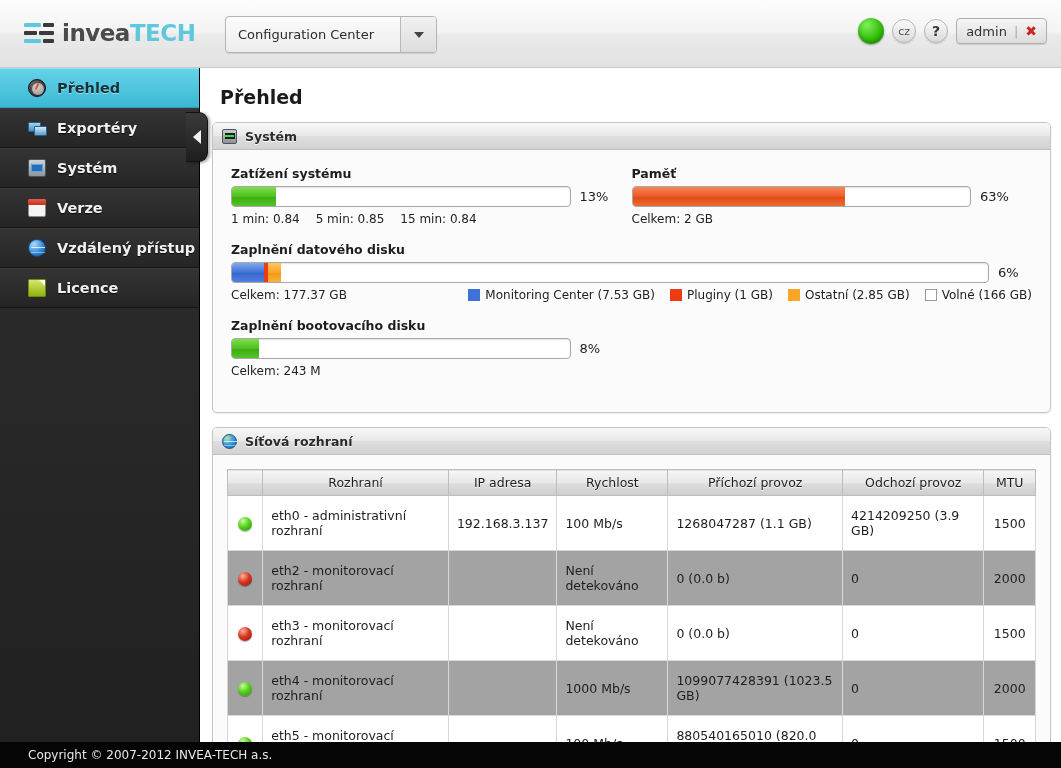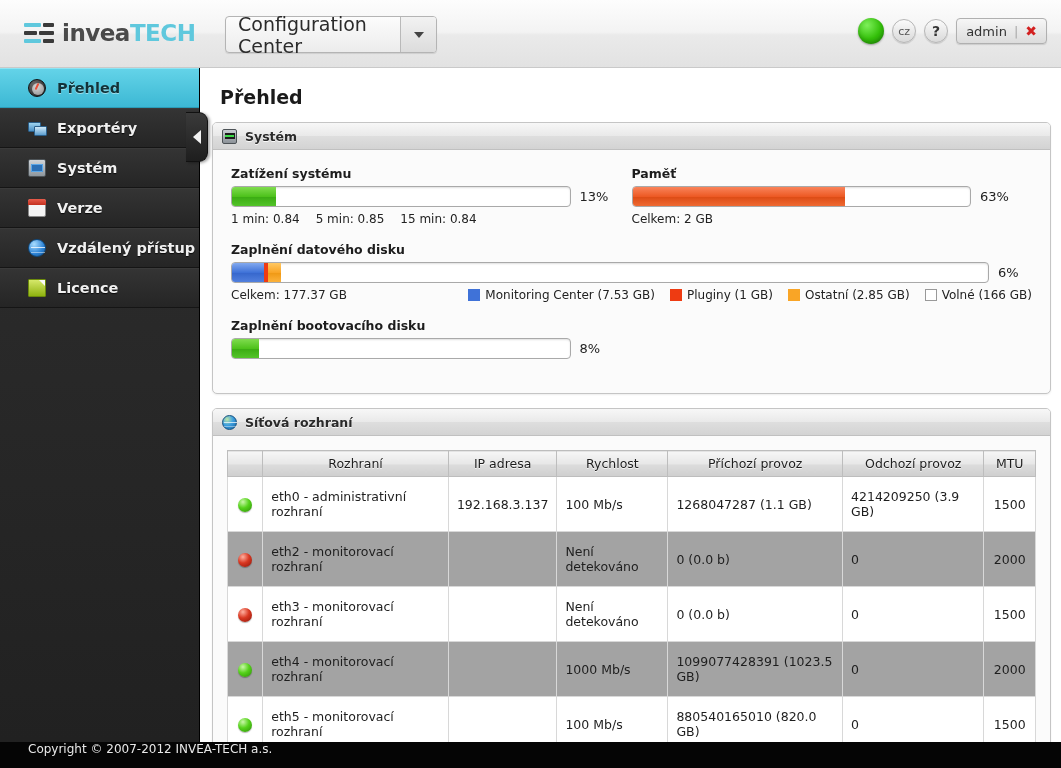--- a/index.html
+++ b/index.html
@@ -32,21 +32,21 @@
 
   .appselect {
     position: absolute; left: 225px; top: 16px; height: 37px; width: 212px;
     border: 1px solid #b4b4b4; border-radius: 4px;
     background: linear-gradient(to bottom, #fcfcfc, #ececec);
     box-shadow: 0 1px 1px rgba(0,0,0,.10);
     display: flex; align-items: stretch;
   }
   .appselect-label {
     flex: 1; display: flex; align-items: center; padding-left: 12px;
-    font-size: 19px; color: #2b2b2b;
+    font-size: 13px; color: #2b2b2b;
   }
   .appselect-arrow {
     width: 36px; border-left: 1px solid #b9b9b9; border-radius: 0 3px 3px 0;
     background: linear-gradient(to bottom, #f2f2f2, #dcdcdc);
     display: flex; align-items: center; justify-content: center;
   }
   .caret-down { width: 0; height: 0; border-left: 5px solid transparent; border-right: 5px solid transparent; border-top: 6px solid #444; }
 
   .topright { position: absolute; right: 14px; top: 18px; display: flex; align-items: center; gap: 8px; }
   .status-led {
@@ -203,21 +203,21 @@
   td.c-mtu { width: 52px; text-align: center; }
   th.h-ip { width: 100px; margin-top: 41px; }
   .led { width: 14px; height: 14px; border-radius: 50%; display: inline-block; vertical-align: middle; }
   .led-green { background: radial-gradient(circle at 35% 28%, #caf7a8 0%, #55d21a 45%, #2a8c06 100%); box-shadow: 0 1px 1px rgba(0,0,0,.3); }
   .led-red { background: radial-gradient(circle at 35% 28%, #ffb0a0 0%, #d93822 45%, #8c1408 100%); box-shadow: 0 1px 1px rgba(0,0,0,.3); }
 
   
   .footer {
     position: absolute; left: 0; bottom: 0; width: 1061px; height: 26px;
     background: #050505; color: #e8e8e8; font-size: 12px;
-    display: flex; align-items: flex-start; padding-left: 28px;
+    display: flex; align-items: center; padding-left: 28px;
   }
 </style>
 </head>
 <body>
 
 <div id="app">
 
   <div class="topbar">
     <div class="logo">
       <div class="logo-mark">
@@ -363,20 +363,21 @@
         <div class="grid2">
           <div class="col">
             <div class="meter-block">
               <div class="meter-label">Zaplnění bootovacího disku</div>
               <div class="meter-row">
                 <div class="meter-track">
                   <div class="meter-fill fill-green" id="fill-bootdisk" style="width: 8%;"></div>
                 </div>
                 <div class="meter-pct">8%</div>
               </div>
+              <div class="meter-sub">Celkem: 243 M</div>
             </div>
           </div>
         </div>
 
       </div>
     </div>
 
     <div class="panel">
       <div class="panel-head">
         <span class="head-ico net"></span>

